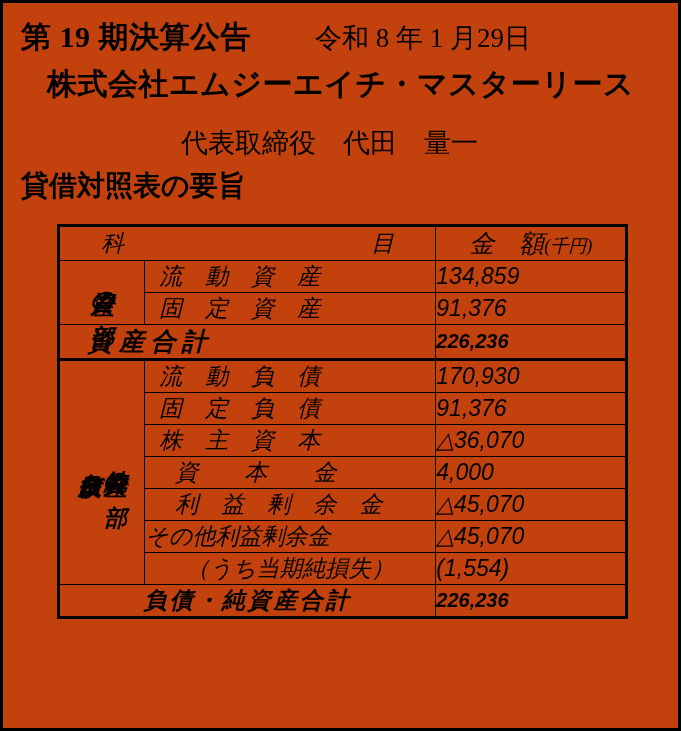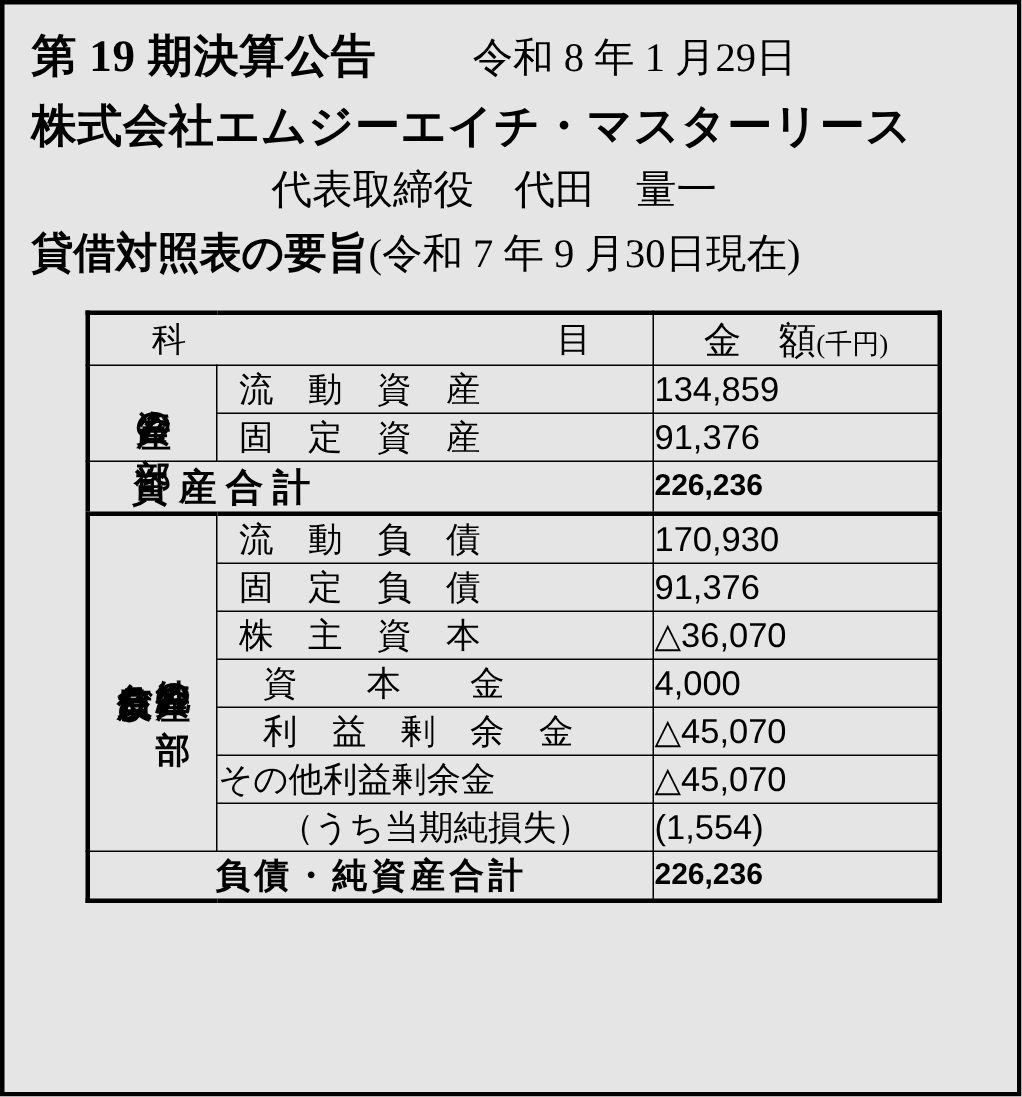--- a/index.html
+++ b/index.html
@@ -13,21 +13,21 @@
     font-family: "Liberation Serif", "DejaVu Serif", serif;
     color: #000000;
     overflow: hidden;
   }
   .page {
     position: relative;
     width: 681px;
     height: 731px;
     box-sizing: border-box;
     border: 3px solid #000;
-    background: #e5e5e5;
+    background: #c2410c;
     padding: 0;
   }
   .inner {
     padding: 14px 18px 0 18px;
   }
 
   
   .line-1 {
     display: flex;
     align-items: baseline;
@@ -46,24 +46,25 @@
     white-space: nowrap;
   }
   .line-addr {
     text-align: right;
     font-size: 27px;
     margin-bottom: 4px;
     padding-right: 6px;
     white-space: nowrap;
   }
   .line-company {
+    text-align: center;
     font-size: 30px;
     font-weight: bold;
     letter-spacing: 0.5px;
-    margin-bottom: 3px;
+    margin-bottom: 20px;
     white-space: nowrap;
   }
   .line-rep {
     text-align: center;
     font-size: 27px;
     margin-bottom: 6px;
     padding-right: 22px;
     white-space: nowrap;
   }
   .line-bs {
@@ -77,20 +78,21 @@
     font-weight: bold;
     font-size: 28px;
   }
   .bs-date {
     font-size: 27px;
   }
 
   
   .table-wrap {
     margin: 0 32px 0 36px;
+    font-style: italic;
   }
   table.bs {
     border-collapse: collapse;
     width: 100%;
     table-layout: fixed;
     border: 3px solid #000;
   }
   table.bs td {
     border: 1px solid #000;
     padding: 0;
@@ -187,21 +189,20 @@
       <div class="date-top">令和 8 年 1 月29日</div>
     </div>
 
 
     <div class="line-company">株式会社エムジーエイチ・マスターリース</div>
 
     <div class="line-rep">代表取締役　代田　量一</div>
 
     <div class="line-bs">
       <span class="bs-label">貸借対照表の要旨</span>
-      <span class="bs-date">(令和 7 年 9 月30日現在)</span>
     </div>
 
     <div class="table-wrap">
       <table class="bs">
         <colgroup>
           <col class="c-side">
           <col class="c-item">
           <col class="c-amt">
         </colgroup>
         <tbody>

